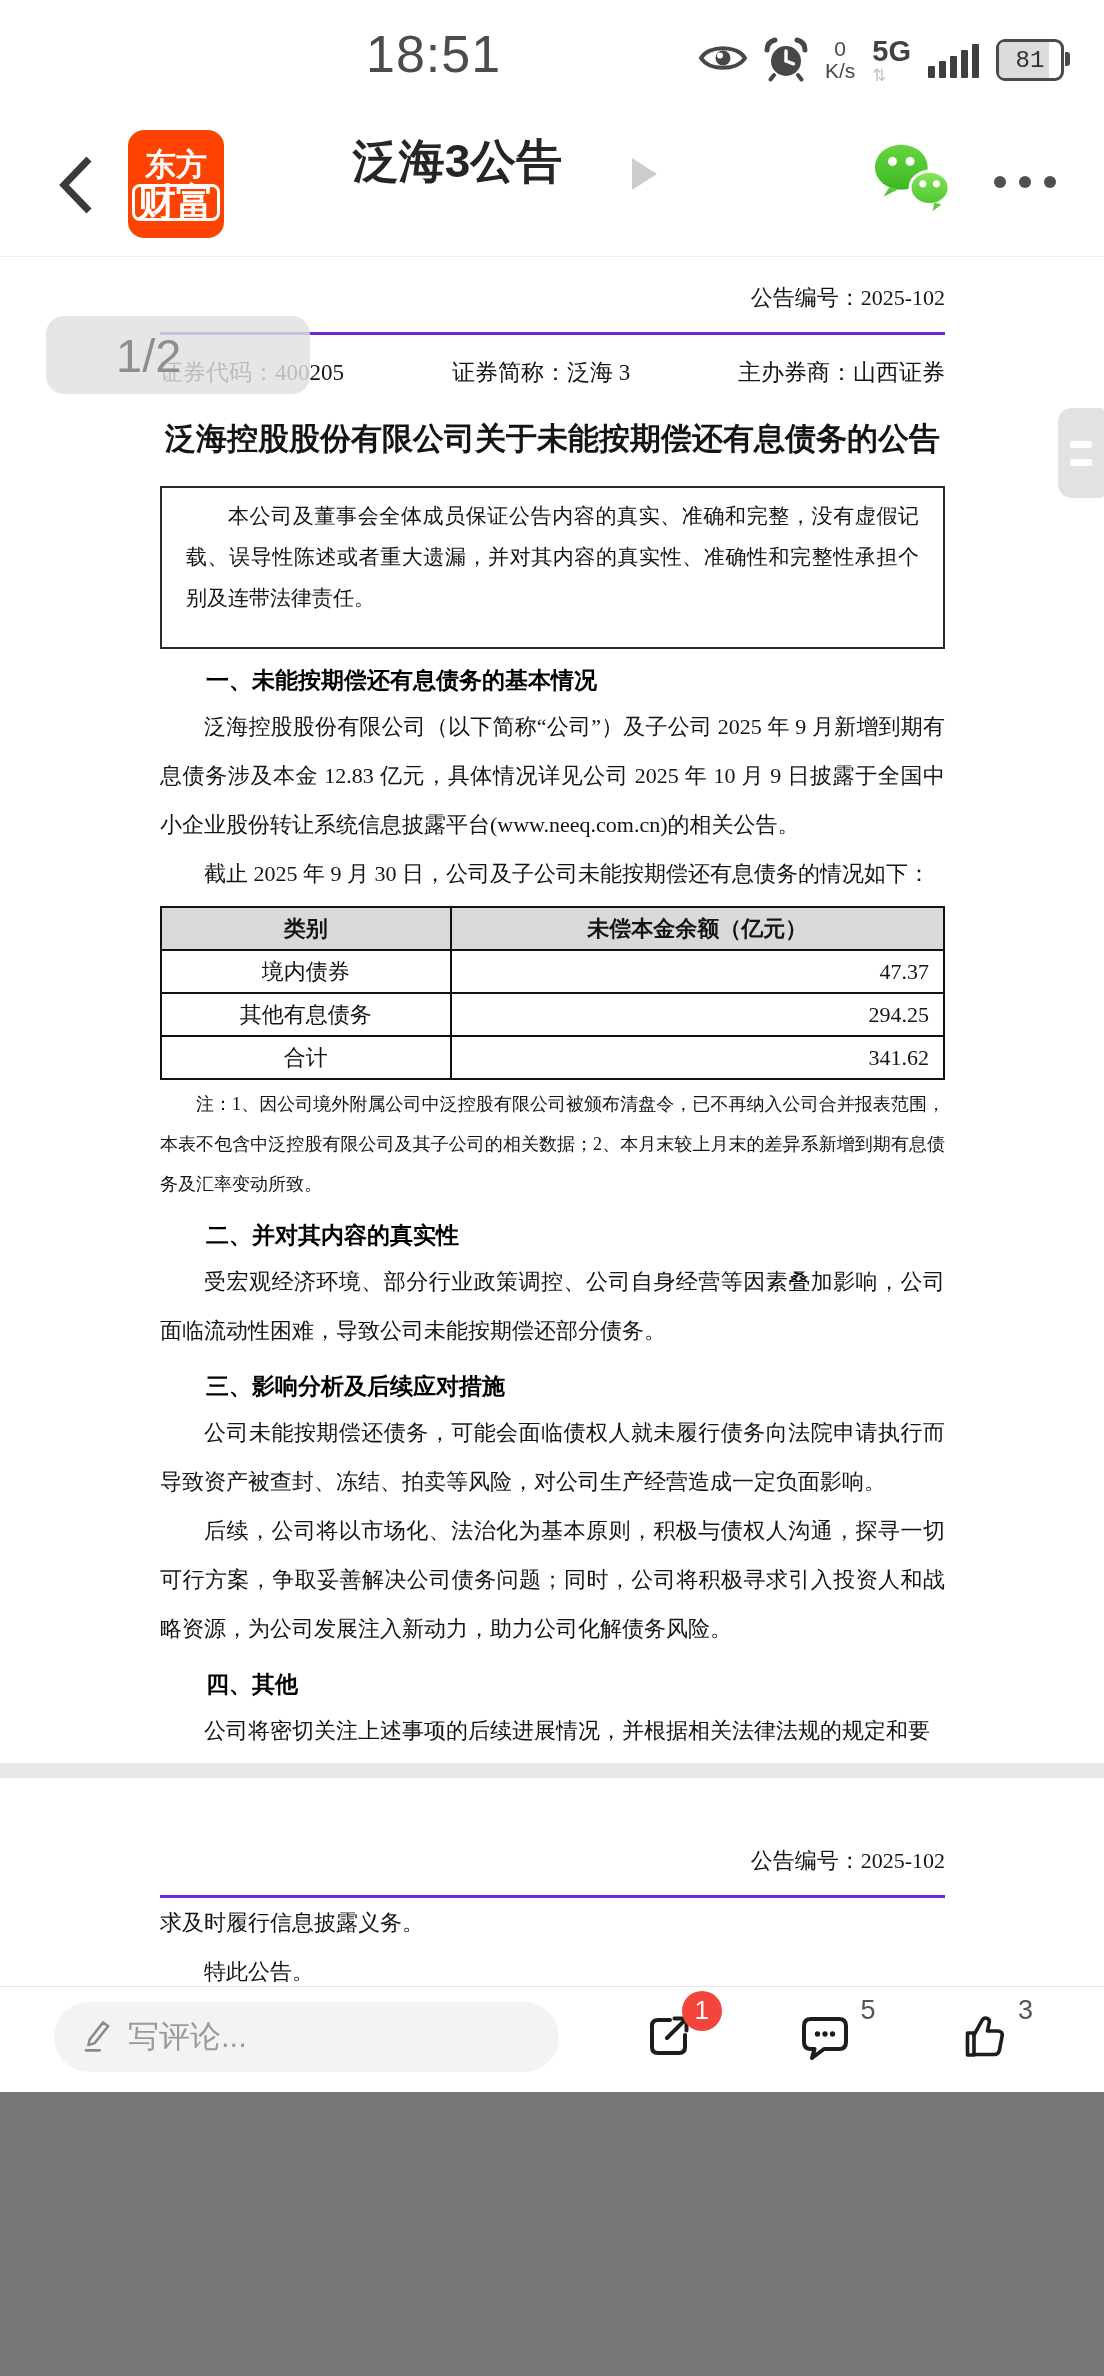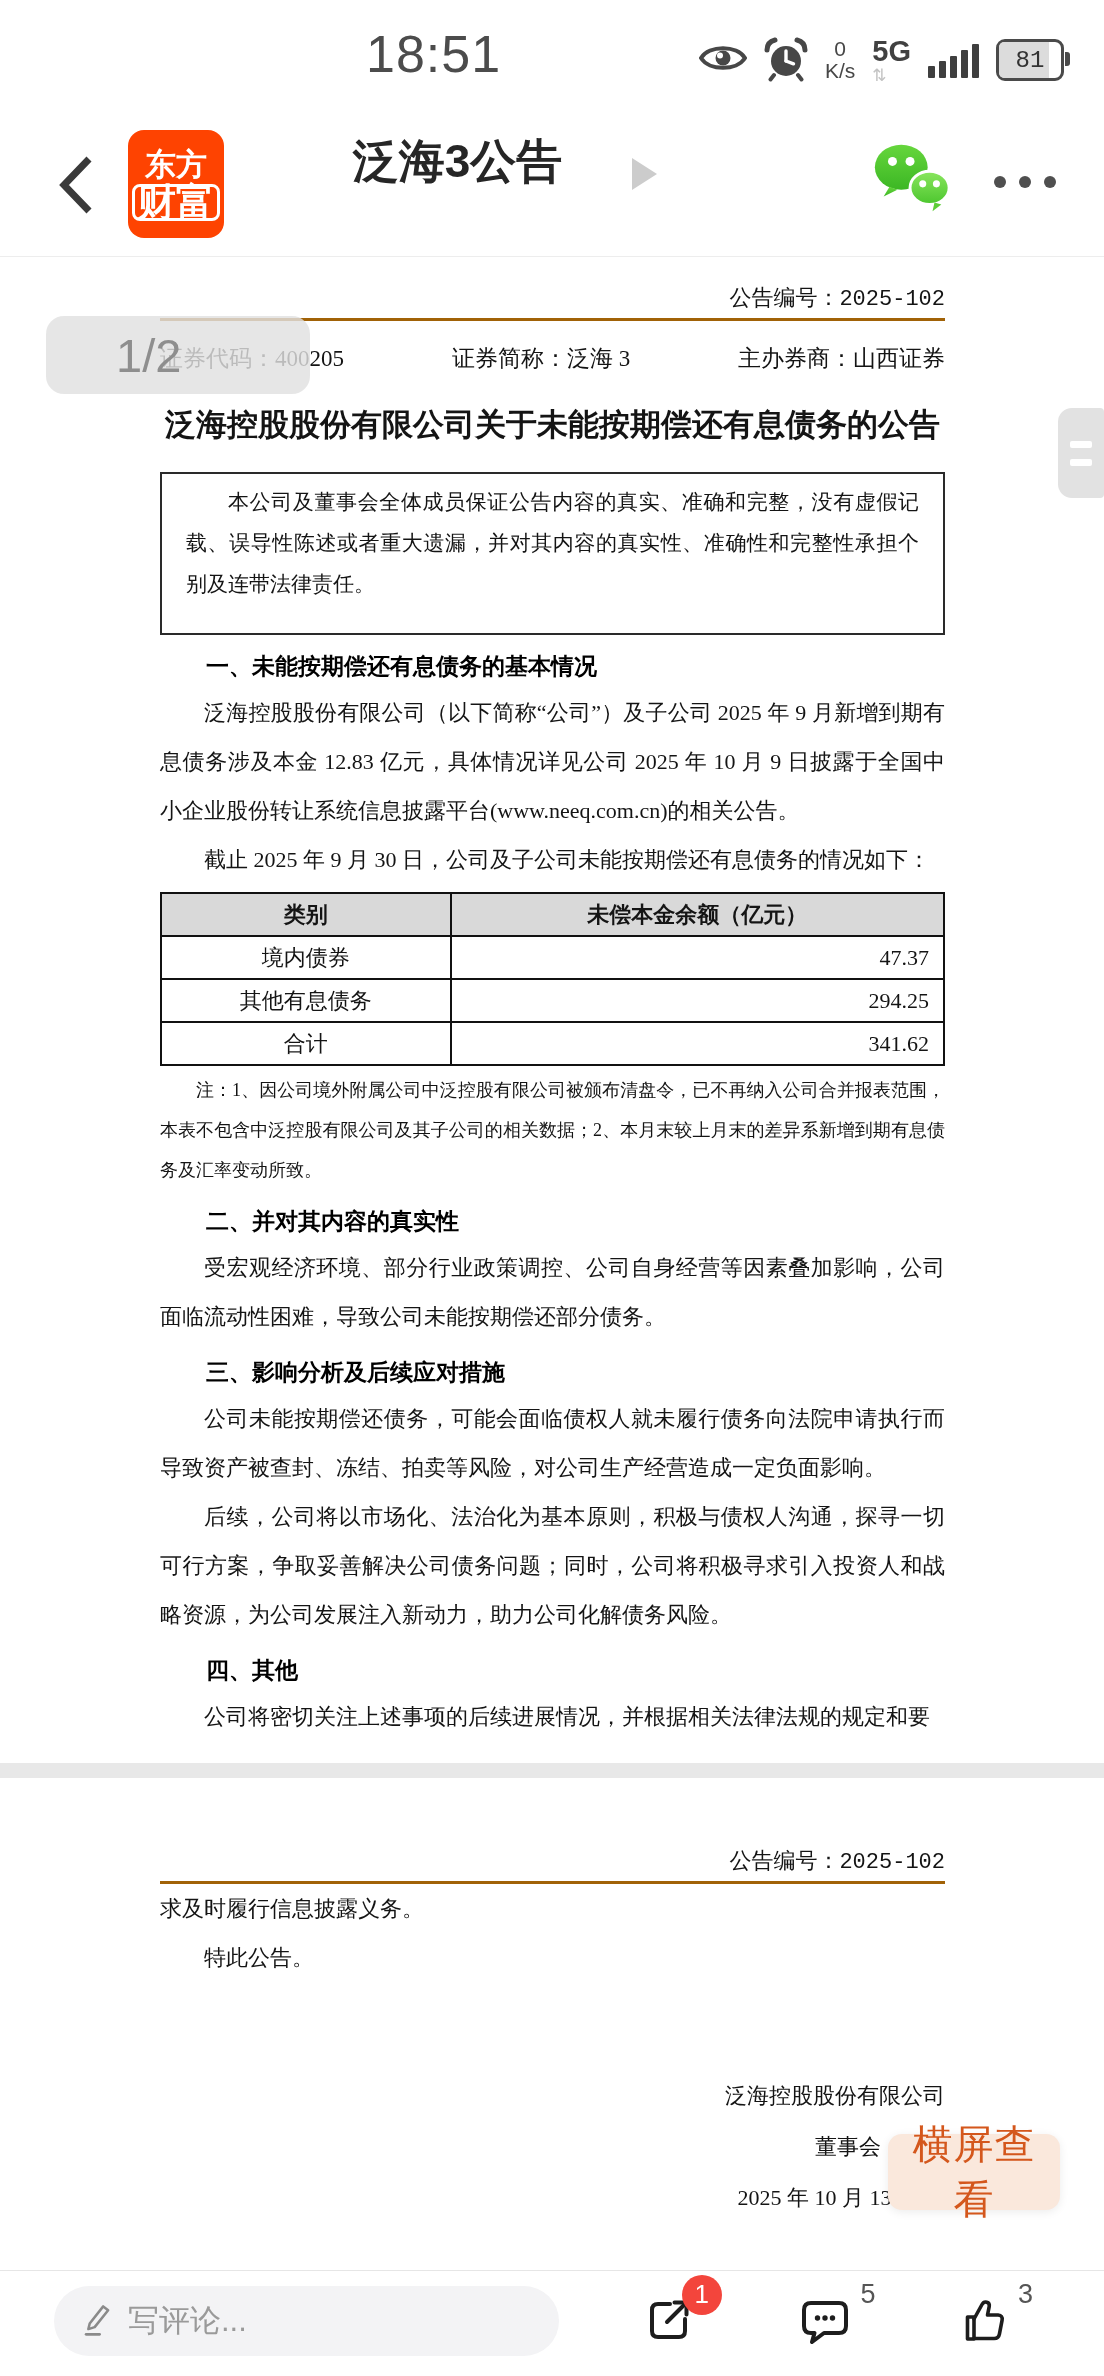--- a/index.html
+++ b/index.html
@@ -1,16 +1,16 @@
 <!DOCTYPE html>
 <html><head>
 <meta charset="utf-8">
 <style>
   html,body{margin:0;padding:0;background:#777;}
-  .screen{position:relative;width:1104px;height:2376px;background:#7f1d1d;overflow:hidden;
+  .screen{position:relative;width:1104px;height:2092px;background:#7f1d1d;overflow:hidden;
     font-family:"Liberation Sans","DejaVu Sans",sans-serif;margin:0 auto;}
 
   
   .status-bar{position:absolute;top:0;left:0;right:0;height:112px;background:#fff;}
   .clock{position:absolute;left:366px;top:24px;font-size:52px;color:#4c4c4c;letter-spacing:1px;}
   .status-icons{position:absolute;right:40px;top:34px;display:flex;align-items:center;gap:17px;height:52px;}
   .net-speed{display:flex;flex-direction:column;align-items:center;font-size:21px;line-height:22px;color:#474747;}
   .net-type{display:flex;flex-direction:column;align-items:flex-start;line-height:1;}
   .net-type .g5{font-size:29px;font-weight:700;color:#414141;text-align:center;}
   .net-type .updown{font-size:17px;color:#c3c3c3;margin-top:1px;}
@@ -36,21 +36,21 @@
   .wechat-btn{position:absolute;right:149px;top:26px;width:86px;height:80px;}
   .dots-menu{position:absolute;right:48px;top:64px;display:flex;gap:13px;}
   .dots-menu i{width:12px;height:12px;border-radius:50%;background:#4f4f4f;}
 
   
   .doc-area{position:absolute;top:257px;left:0;right:0;bottom:106px;background:#fff;
     font-family:"Liberation Serif","DejaVu Serif",serif;color:#141414;}
   .page1{height:1506px;overflow:hidden;padding:26px 159px 0 160px;box-sizing:border-box;}
   .page2{padding:68px 159px 0 160px;}
   .page-sep{height:15px;background:#e8e8e8;}
-  .notice-no{font-size:22px;text-align:right;padding-bottom:5px;border-bottom:3px solid #a16207;font-family:Liberation Mono, monospace;}
+  .notice-no{font-size:22px;text-align:right;padding-bottom:19px;border-bottom:3px solid #6d28d9;}
   .sec-row{margin-top:22px;display:flex;justify-content:space-between;font-size:23px;}
   .doc-title{margin-top:30px;text-align:center;font-size:31px;font-weight:700;}
   .disclaimer{margin-top:26px;border:2px solid #2a2a2a;padding:8px 24px 28px;font-size:21px;line-height:41px;
     text-indent:2em;text-align:justify;}
   .doc-h{margin:16px 0 6px;font-size:23px;font-weight:700;text-indent:2em;
     font-family:"Liberation Sans","DejaVu Sans",sans-serif;color:#000;}
   .doc-area p.body{margin:0;font-size:22px;line-height:49px;text-indent:2em;text-align:justify;font-family:Liberation Serif, serif;}
   .doc-area p.noindent{text-indent:0;}
   .debt-table{width:100%;border-collapse:collapse;margin-top:8px;}
   .debt-table th,.debt-table td{border:2px solid #111;font-size:22px;height:41px;padding:0;}

